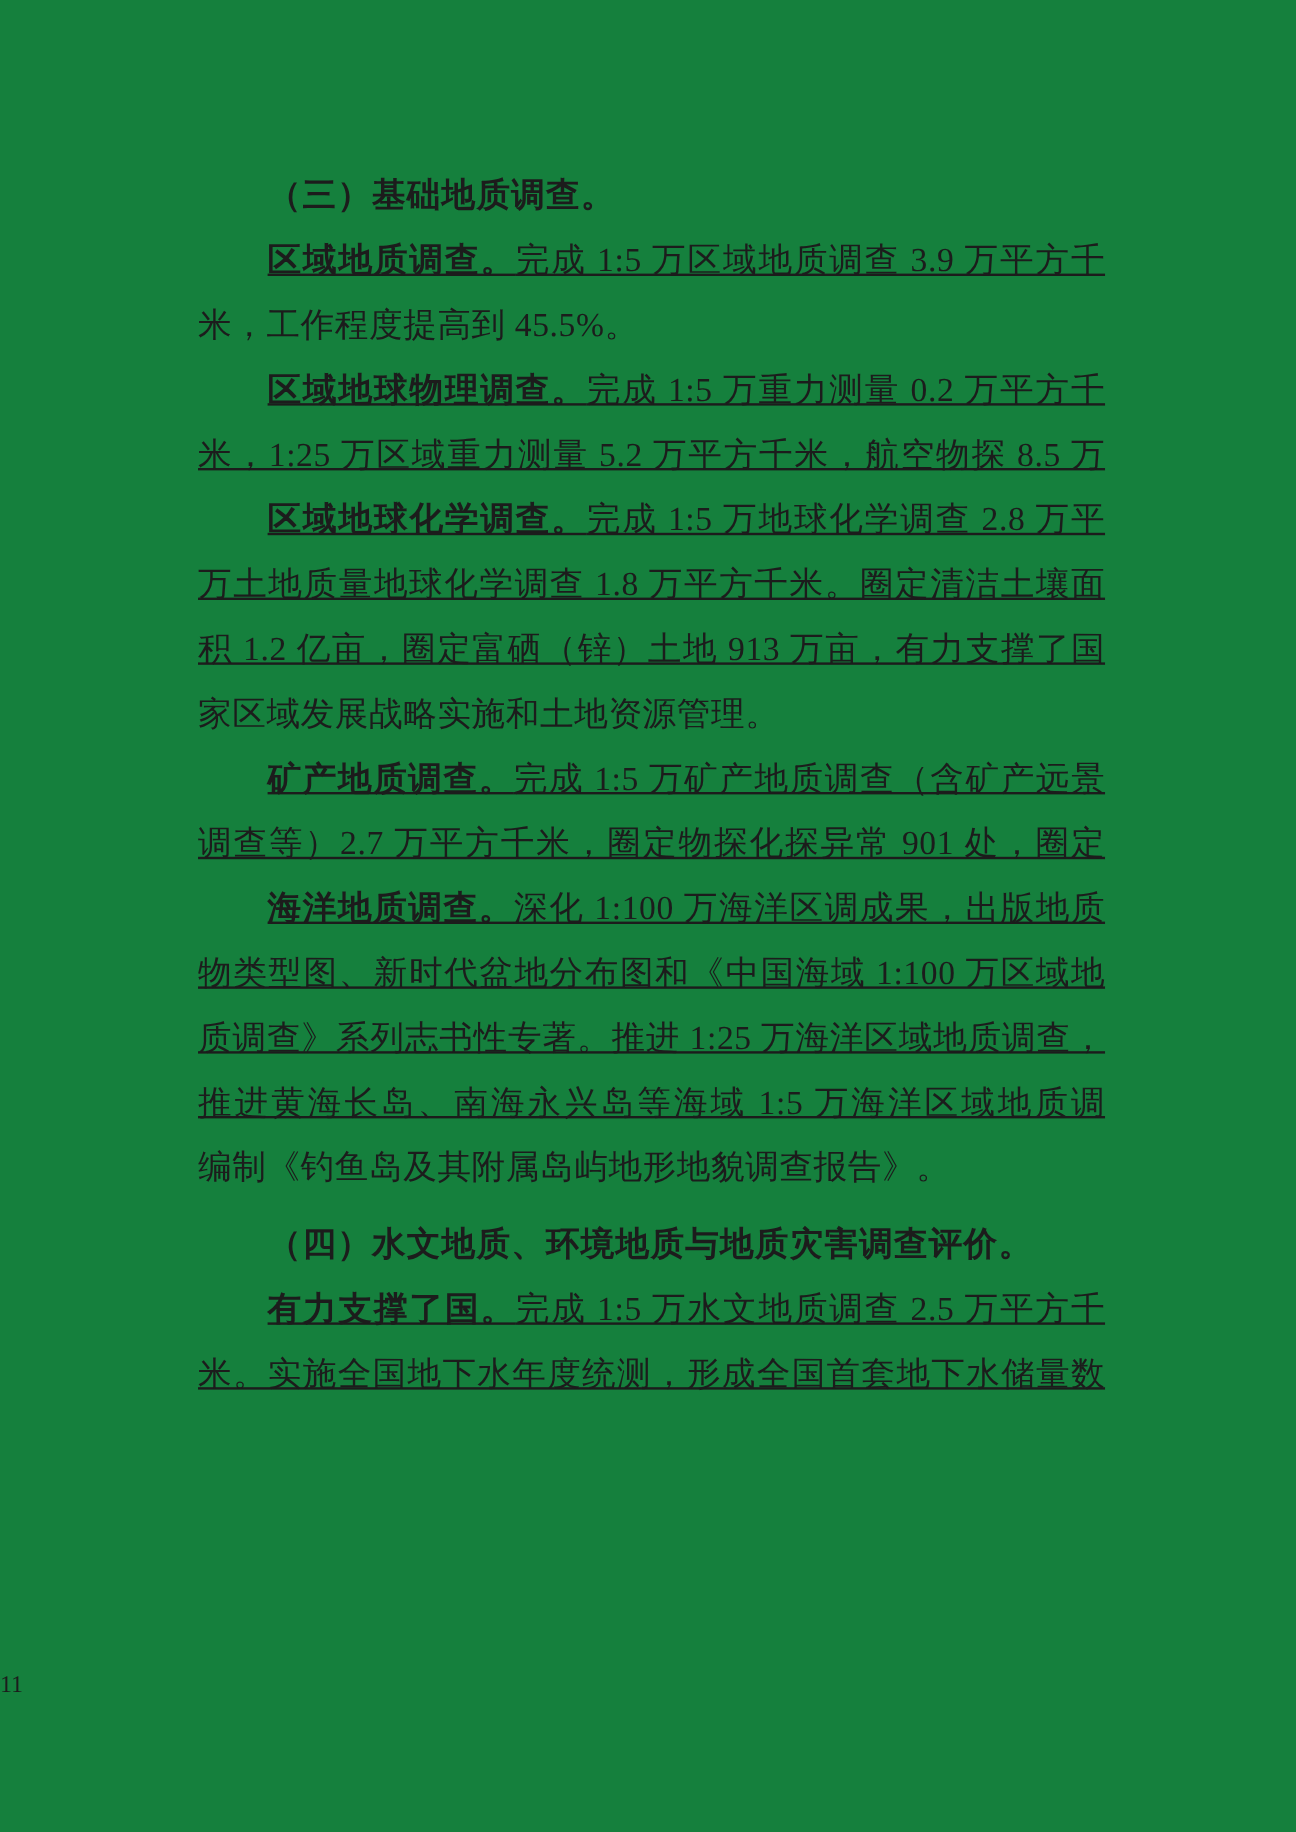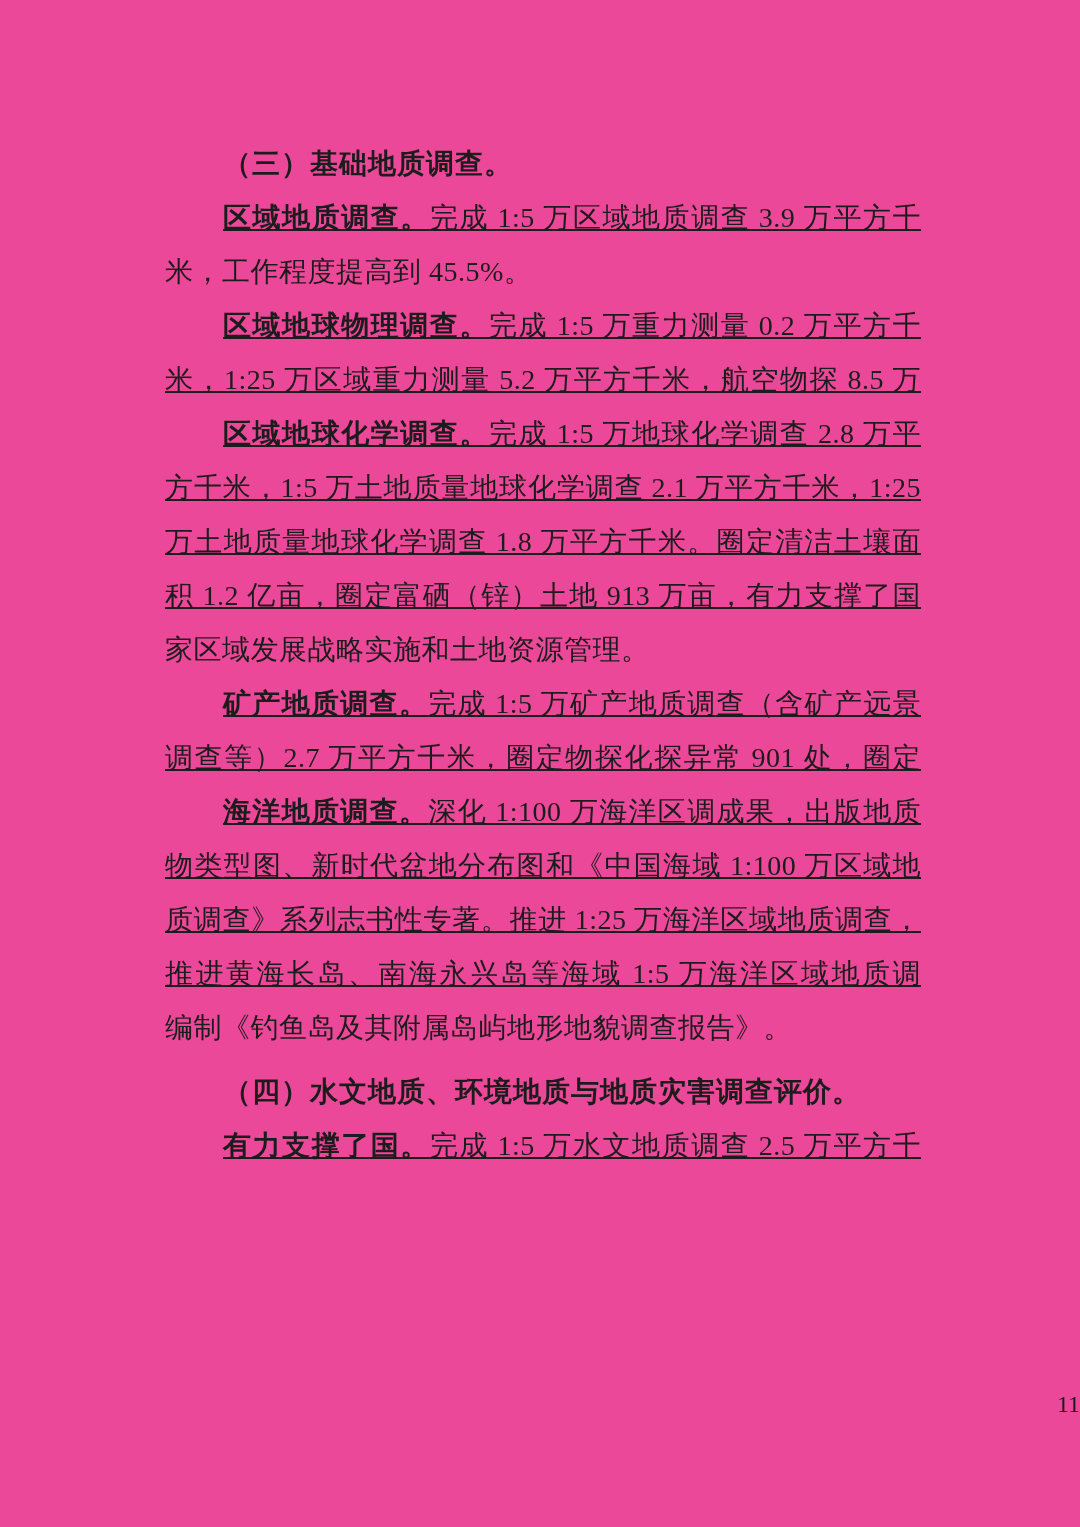--- a/index.html
+++ b/index.html
@@ -4,21 +4,21 @@
 <style>
   html, body {
     margin: 0;
     padding: 0;
     background: #ffffff;
   }
   .page {
     position: relative;
     width: 1080px;
     height: 1527px;
-    background: #ec4899;
+    background: #15803d;
     overflow: hidden;
     font-family: "Liberation Serif", "DejaVu Serif", serif;
     color: #1c1c1c;
   }
   .content {
     position: absolute;
     left: 165px;
     top: 137px;
     width: 756px;
   }
@@ -53,45 +53,45 @@
     font-family: Liberation Serif, serif;
   }
   .lead {
     font-weight: 700;
   }
   .pagenum {
     position: absolute;
     left: 0;
     top: 1390px;
     width: 100%;
-    text-align: right;
-    font-size: 24px;
+    text-align: left;
+    font-size: 20px;
     line-height: 28px;
     color: #1c1c1c;
   }
 </style>
 </head>
 <body>
 
 <div class="page">
   <div class="content">
       <div class="line heading indent wrapfit">（三）基础地质调查。</div>
       <div class="line indent justify"><span class="lead">区域地质调查。</span>完成 1:5 万区域地质调查 3.9 万平方千</div>
       <div class="line wrapfit">米，工作程度提高到 45.5%。</div>
       <div class="line indent justify"><span class="lead">区域地球物理调查。</span>完成 1:5 万重力测量 0.2 万平方千</div>
       <div class="line justify">米，1:25 万区域重力测量 5.2 万平方千米，航空物探 8.5 万</div>
       <div class="line indent justify"><span class="lead">区域地球化学调查。</span>完成 1:5 万地球化学调查 2.8 万平</div>
-      <div class="line justify">方千米，1:5 万土地质量地球化学调查 2.1 万平方千米，1:25</div>
       <div class="line justify">万土地质量地球化学调查 1.8 万平方千米。圈定清洁土壤面</div>
       <div class="line justify">积 1.2 亿亩，圈定富硒（锌）土地 913 万亩，有力支撑了国</div>
       <div class="line wrapfit">家区域发展战略实施和土地资源管理。</div>
       <div class="line indent justify"><span class="lead">矿产地质调查。</span>完成 1:5 万矿产地质调查（含矿产远景</div>
       <div class="line justify">调查等）2.7 万平方千米，圈定物探化探异常 901 处，圈定</div>
       <div class="line indent justify"><span class="lead">海洋地质调查。</span>深化 1:100 万海洋区调成果，出版地质</div>
       <div class="line justify">物类型图、新时代盆地分布图和《中国海域 1:100 万区域地</div>
       <div class="line justify">质调查》系列志书性专著。推进 1:25 万海洋区域地质调查，</div>
       <div class="line justify">推进黄海长岛、南海永兴岛等海域 1:5 万海洋区域地质调查；</div>
       <div class="line wrapfit">编制《钓鱼岛及其附属岛屿地形地貌调查报告》。</div>
       <div class="line heading indent wrapfit spaced">（四）水文地质、环境地质与地质灾害调查评价。</div>
       <div class="line indent justify"><span class="lead">有力支撑了国。</span>完成 1:5 万水文地质调查 2.5 万平方千</div>
+      <div class="line justify">米。实施全国地下水年度统测，形成全国首套地下水储量数</div>
     </div>
   <div class="pagenum">11</div>
 </div>
 
 </body></html>

